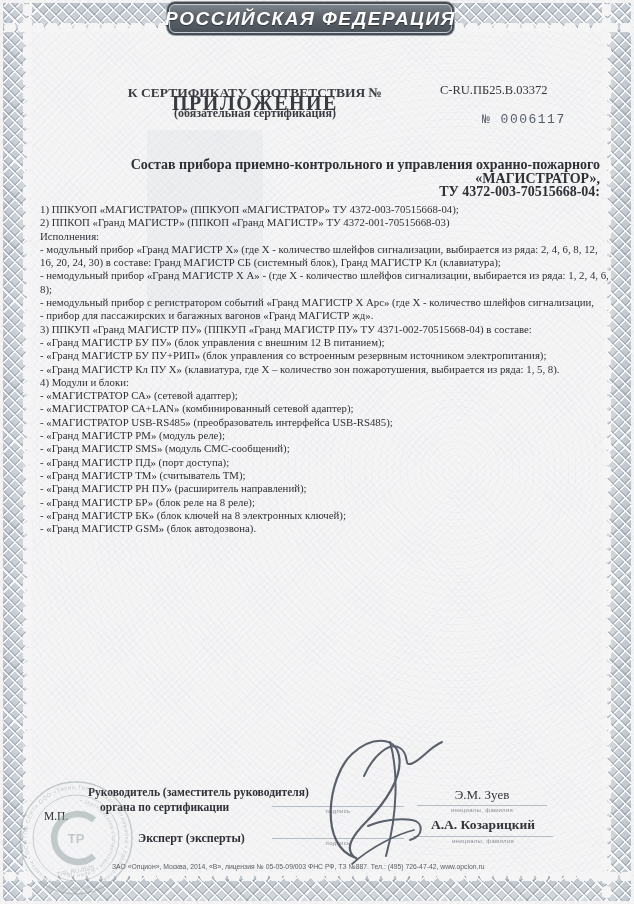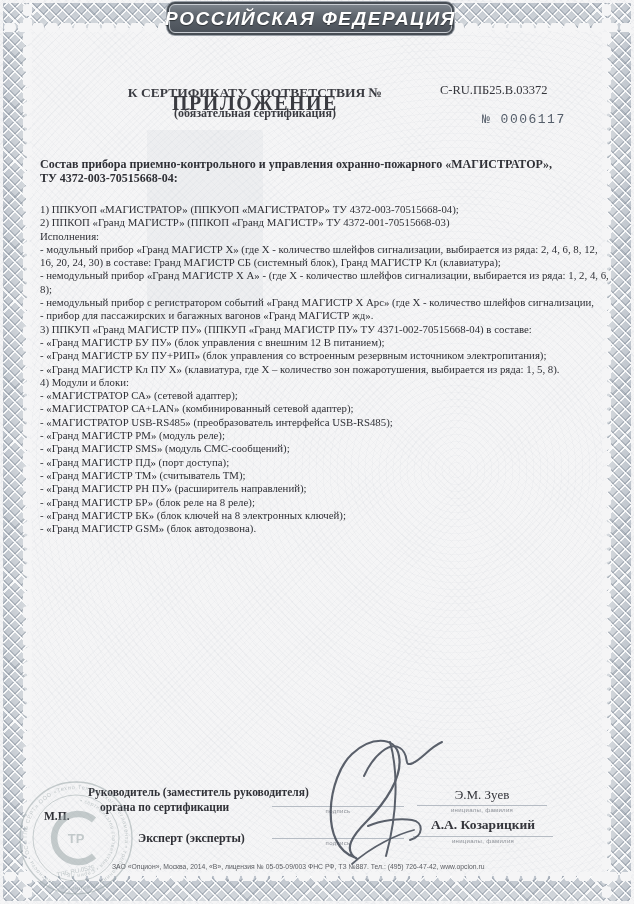--- a/index.html
+++ b/index.html
@@ -61,27 +61,27 @@
   .title{top:53px;font-size:20px;font-weight:bold;letter-spacing:1.5px;color:#3a3b41;margin-top:39px;}
   .subtitle{top:85px;font-size:13.5px;font-weight:bold;color:#3a3b41;}
   .certtype{top:106px;font-size:12px;font-weight:bold;color:#3a3b41;}
   .certnum{position:absolute;left:440px;top:83px;font-size:12.5px;color:#34353b;}
   .blanknum{position:absolute;left:482px;top:112px;font-family:"Liberation Mono", monospace;
     font-size:13px;letter-spacing:1.5px;color:#555e6a;}
   
   .wm-square{position:absolute;left:147px;top:130px;width:116px;height:197px;
     background:rgba(205,210,218,0.18);border-radius:2px;}
   
-  .body-head{position:absolute;left:40px;top:158px;width:560px;text-align:left;
-    font-size:12px;font-weight:bold;line-height:13.5px;color:#2f3036;}
+  .body-head{position:absolute;left:40px;top:158px;width:560px;text-align:right;
+    font-size:14px;font-weight:bold;line-height:13.5px;color:#2f3036;}
   .body-lines{position:absolute;left:40px;top:203px;width:568px;}
   .body-line{font-size:10.8px;line-height:13.3px;white-space:nowrap;color:#2f3036;}
   
   .sig-label{position:absolute;font-weight:bold;font-size:11.5px;color:#2f3036;white-space:nowrap;}
-  .mp{position:absolute;left:44px;top:810px;font-weight:bold;font-size:11.5px;color:#2f3036;}
+  .mp{position:absolute;left:44px;top:810px;font-weight:normal;font-size:11.5px;color:#2f3036;}
   .sig-line{position:absolute;border-bottom:1px solid #b6bcc4;height:0;}
   .sig-caption{position:absolute;text-align:center;font-family:"Liberation Sans", sans-serif;
     font-size:6px;color:#8b8f96;letter-spacing:0.3px;}
   .sig-name{position:absolute;text-align:center;font-size:13px;color:#34353b;white-space:nowrap;}
   
   .imprint{position:absolute;left:112px;top:863px;width:430px;
     font-family:"Liberation Sans", sans-serif;font-size:6.8px;color:#5a5c61;white-space:nowrap;}
   .overlay{position:absolute;left:0;top:0;pointer-events:none;}
 </style>
 </head>

